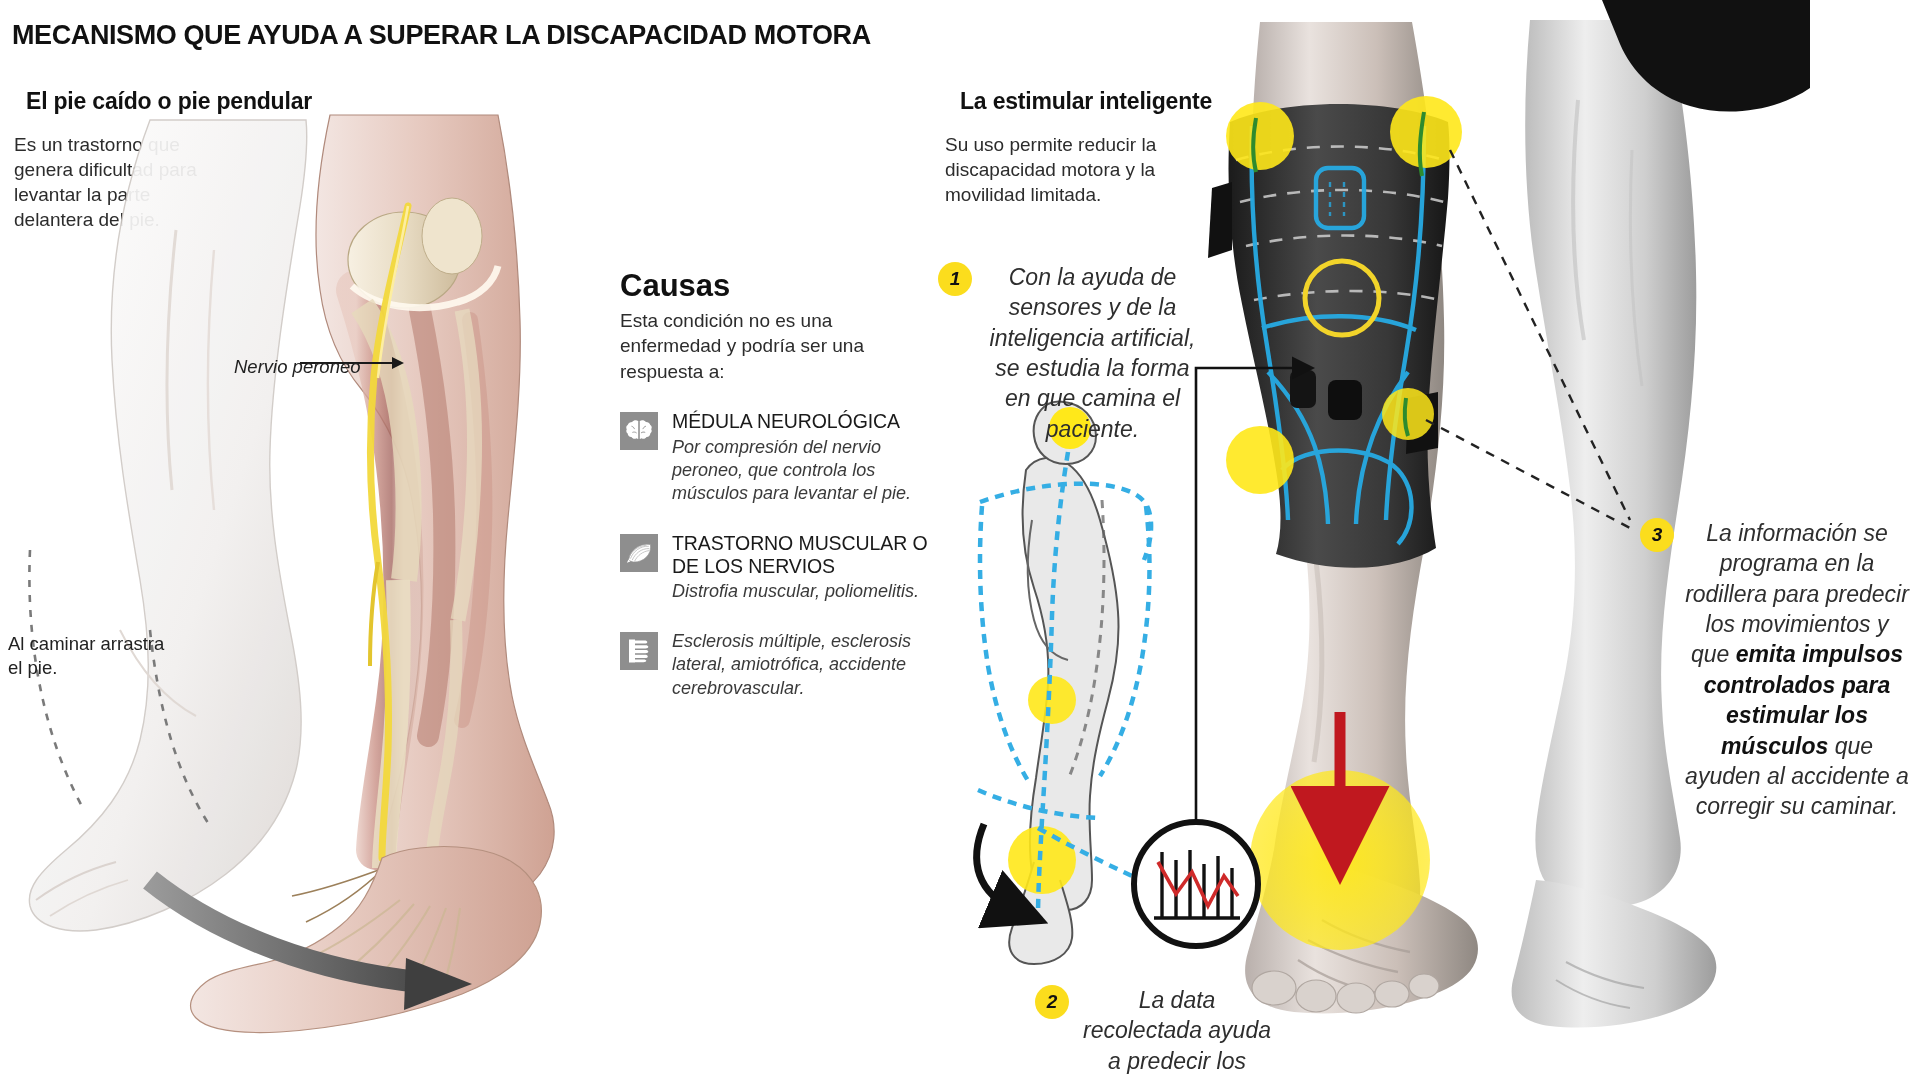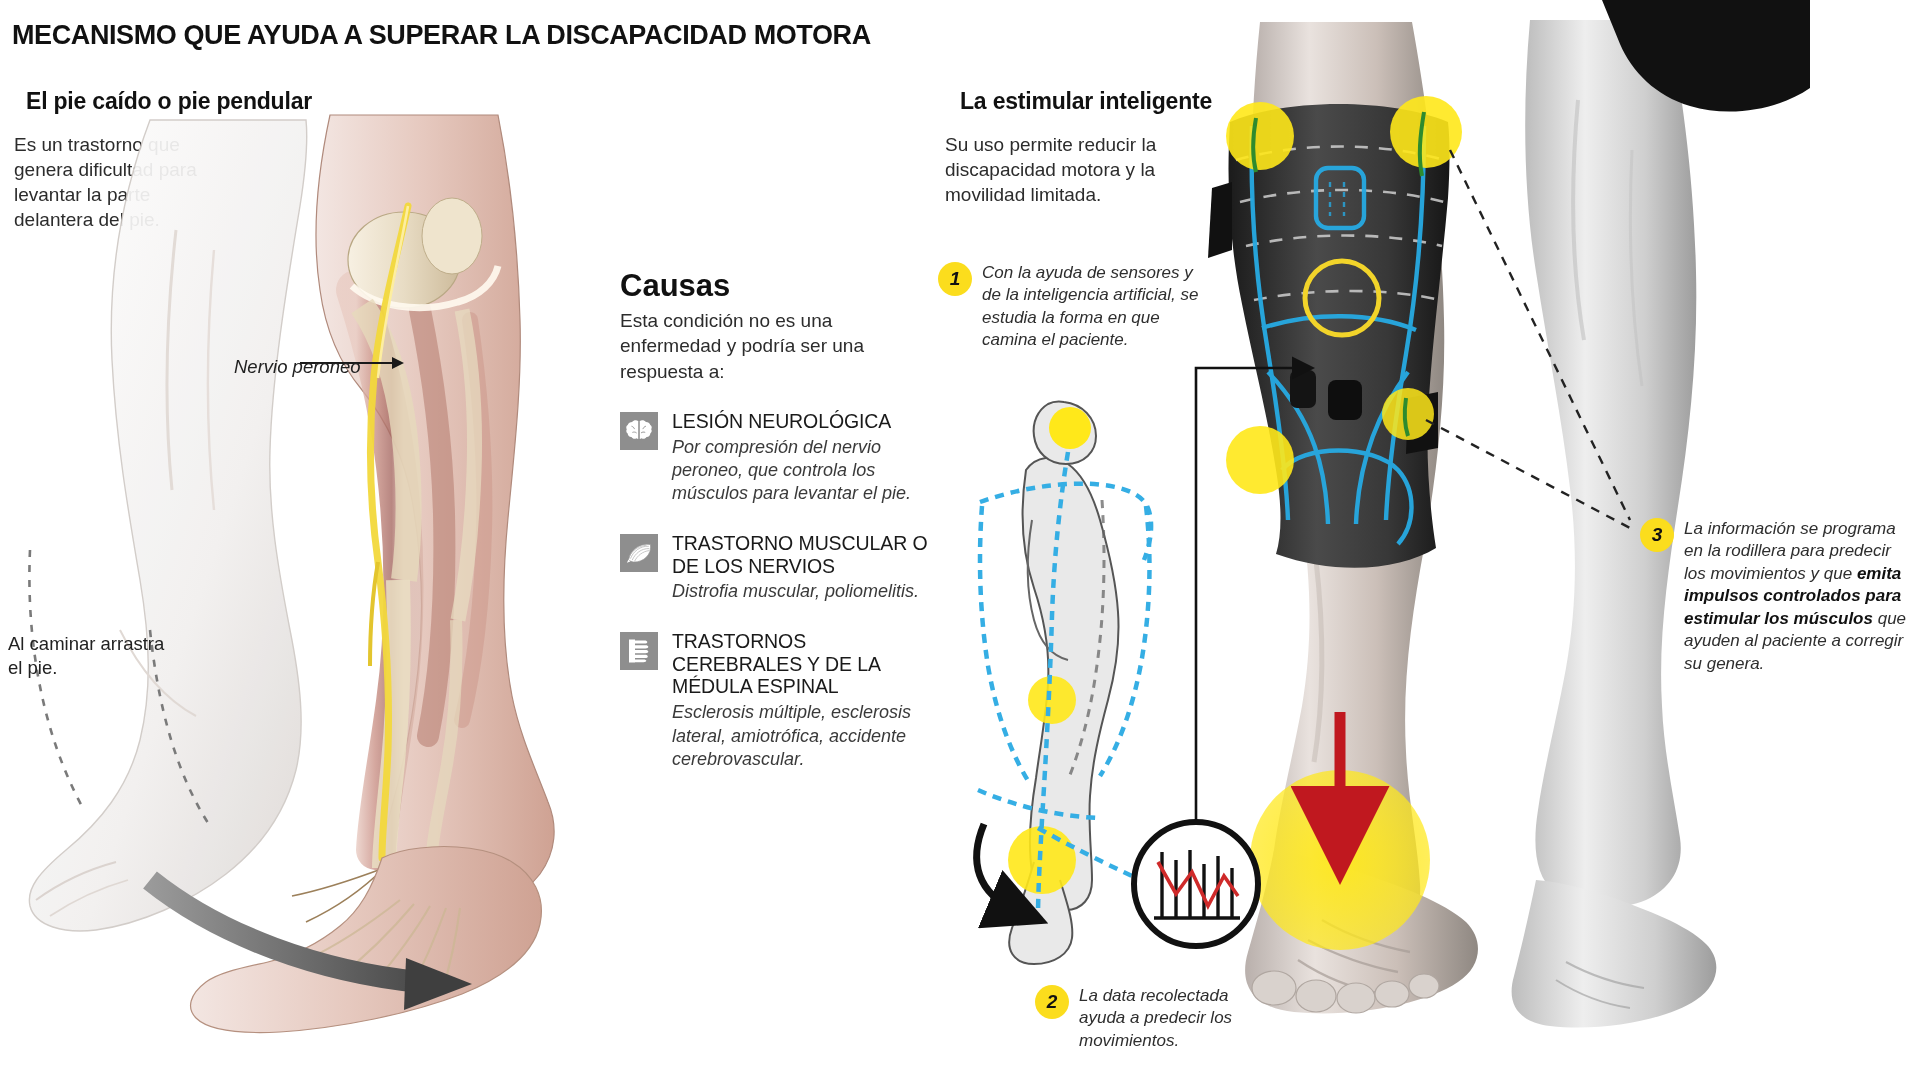--- a/index.html
+++ b/index.html
@@ -65,21 +65,21 @@
   
   #right-art { position: absolute; left: 930px; top: 0px; width: 990px; height: 1080px; }
 
   .step { position: absolute; }
   .step-num {
     position: absolute; width: 34px; height: 34px; border-radius: 50%;
     background: #fbdd1d; color: #111; font-size: 19px; font-weight: bold;
     font-style: italic; display: flex; align-items: center; justify-content: center;
   }
   .step-txt {
-    font-size: 17px; line-height: 1.32; font-style: italic; color: #2e2e2e;
+    font-size: 23px; line-height: 1.32; font-style: italic; color: #2e2e2e; text-align: center;
   }
   .step-txt b { font-weight: bold; font-style: italic; color:#111; }
 
   #step1 { left: 938px; top: 262px; width: 265px; }
   #step1 .step-txt { margin-left: 44px; }
   #step2 { left: 1035px; top: 985px; width: 240px; }
   #step2 .step-txt { margin-left: 44px; }
   #step3 { left: 1640px; top: 518px; width: 270px; }
   #step3 .step-txt { margin-left: 44px; }
 </style>
@@ -224,21 +224,21 @@
         <svg width="26" height="24" viewBox="0 0 26 24" xmlns="http://www.w3.org/2000/svg">
           <path d="M12.4,2.2c-2-1.4-4.9-1-6.3,0.9C4.3,3.1,2.2,4.2,1.7,6.1C0.3,6.9-0.2,8.9,0.8,10.3
                    c-0.9,1.4-0.5,3.4,0.9,4.3c0,2,1.8,3.6,3.8,3.4c0.9,1.8,3.2,2.4,4.9,1.3c0.6,0.5,1.4,0.8,2,0.8V2.2z" fill="#ffffff"></path>
           <path d="M13.6,2.2c2-1.4,4.9-1,6.3,0.9c1.8-0.1,3.9,1.1,4.4,2.9c1.4,0.8,1.9,2.8,0.9,4.2
                    c0.9,1.4,0.5,3.4-0.9,4.3c0,2-1.8,3.6-3.8,3.4c-0.9,1.8-3.2,2.4-4.9,1.3c-0.6,0.5-1.4,0.8-2,0.8V2.2z" fill="#ffffff"></path>
           <path d="M13,2.4v17.8" stroke="#8e8e8e" stroke-width="0.9" fill="none"></path>
           <path d="M5.5,7.2c1.5,0.4,2.6,1.5,3,2.9M6.4,13.4c1.5-0.6,3.1-0.4,4.2,0.6
                    M19.9,7.2c-1.5,0.4-2.6,1.5-3,2.9M19.2,13.4c-1.5-0.6-3.1-0.4-4.2,0.6" stroke="#8e8e8e" stroke-width="0.9" fill="none"></path>
         </svg>
       </span>
-      <div class="cause-name">LESIÓN NEUROLÓGICA</div>
+      <div class="cause-name">MÉDULA NEUROLÓGICA</div>
       <div class="cause-desc">Por compresión del nervio peroneo, que controla los músculos para levantar el pie.</div>
     </div>
 
     <div class="cause-item">
       <span class="cause-icon">
         <svg width="27" height="24" viewBox="0 0 27 24" xmlns="http://www.w3.org/2000/svg">
           <path d="M2.5,18.5C5,8.5,14,1.5,24.5,3.5c1.5,9.5-6.5,18-17,17.5C5.5,20.8,3.6,20,2.5,18.5z" fill="#ffffff" stroke="#8e8e8e" stroke-width="0.7"></path>
           <path d="M4.5,17.6C7,10.6,14.4,4.6,22.8,5.3M6.2,19.2C9,12.6,15.4,7.2,23.3,7.6
                    M3.3,15.6C6.2,9.6,12.3,4.6,20.6,4.2M8.6,20.2c2.8-5.6,8.2-10,14.8-10.6" stroke="#b9b9b9" stroke-width="0.8" fill="none"></path>
           <path d="M2.5,18.5l-1.6,3.3l3.4-1.2z" fill="#ffffff"></path>
@@ -254,21 +254,20 @@
           <rect x="2" y="1.5" width="6" height="23" fill="#ffffff"></rect>
           <g fill="#ffffff">
             <path d="M8,2.4h9.5c1.6,0,2.8,0.7,2.8,1.6S19.1,5.6,17.5,5.6H8z"></path>
             <path d="M8,7.2h10.5c1.6,0,2.8,0.7,2.8,1.6s-1.2,1.6-2.8,1.6H8z"></path>
             <path d="M8,12h10.5c1.6,0,2.8,0.7,2.8,1.6s-1.2,1.6-2.8,1.6H8z"></path>
             <path d="M8,16.8h10c1.6,0,2.8,0.7,2.8,1.6s-1.2,1.6-2.8,1.6H8z"></path>
             <path d="M8,21.4h8.5c1.6,0,2.8,0.6,2.8,1.4s-1.2,1.4-2.8,1.4H8z"></path>
           </g>
         </svg>
       </span>
-      <div class="cause-name">TRASTORNOS CEREBRALES Y DE LA MÉDULA ESPINAL</div>
       <div class="cause-desc">Esclerosis múltiple, esclerosis lateral, amiotrófica, accidente cerebrovascular.</div>
     </div>
   </div>
 
   <div class="sec-title" id="right-title">La estimular inteligente</div>
   <div class="sec-lead" id="right-lead">Su uso permite reducir la discapacidad motora y la movilidad limitada.</div>
 
   <svg id="right-art" viewBox="0 0 990 1080" xmlns="http://www.w3.org/2000/svg">
     <defs>
       <linearGradient id="legGrayG" x1="0" y1="0" x2="1" y2="0">
@@ -471,16 +470,16 @@
     <div class="step-txt">Con la ayuda de sensores y de la inteligencia artificial, se estudia la forma en que camina el paciente.</div>
   </div>
 
   <div class="step" id="step2">
     <span class="step-num">2</span>
     <div class="step-txt">La data recolectada ayuda a predecir los movimientos.</div>
   </div>
 
   <div class="step" id="step3">
     <span class="step-num">3</span>
-    <div class="step-txt"><span>La información se programa en la rodillera para predecir los movimientos y que </span><b>emita impulsos controlados para estimular los músculos</b><span> que ayuden al paciente a corregir su genera.</span></div>
+    <div class="step-txt"><span>La información se programa en la rodillera para predecir los movimientos y que </span><b>emita impulsos controlados para estimular los músculos</b><span> que ayuden al accidente a corregir su caminar.</span></div>
   </div>
 
 </div>
 
 </body></html>

